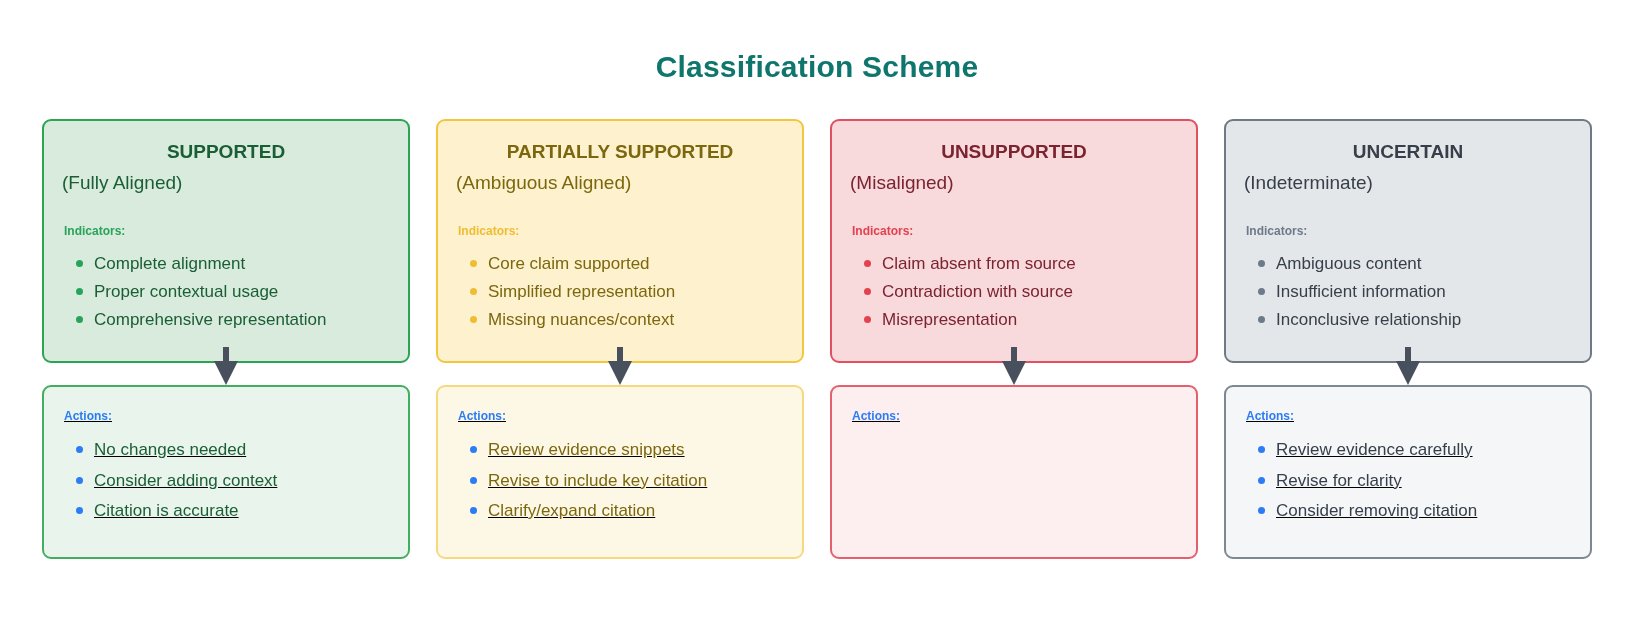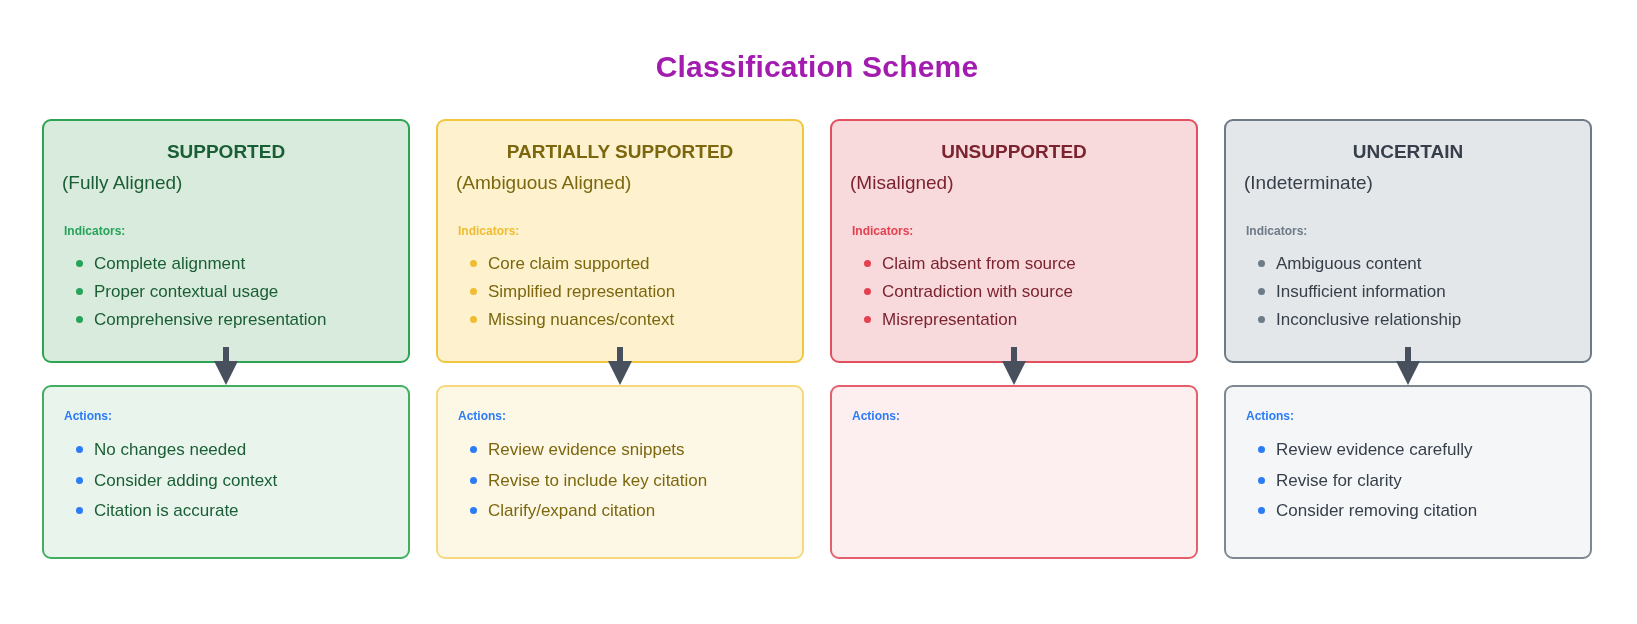--- a/index.html
+++ b/index.html
@@ -3,34 +3,34 @@
 <meta charset="utf-8">
 <style>
   html,body{margin:0;padding:0;background:#ffffff;}
   body{
     width:1637px;height:624px;position:relative;overflow:hidden;
     font-family:"Liberation Sans","DejaVu Sans",sans-serif;
     -webkit-font-smoothing:antialiased;
   }
   .page-title{
     position:absolute;left:42px;top:50px;width:1550px;
-    text-align:center;font-size:30px;font-weight:700;color:#a21caf;
+    text-align:center;font-size:30px;font-weight:700;color:#0f766e;
     letter-spacing:.2px;
   }
   .col{position:absolute;top:119px;width:368px;height:440px;}
   .col-0{left:42px}.col-1{left:436px}.col-2{left:830px}.col-3{left:1224px}
 
   .c-green {--bt:#2ca452;--ft:#d8ebdc;--bb:#43ae60;--fb:#e9f5ec;--accent:#27a35a;--text:#1a5e35;}
   .c-yellow{--bt:#f2c63f;--ft:#fdf2cd;--bb:#f6d97e;--fb:#fdf8e6;--accent:#f0bc33;--text:#7c670f;}
   .c-red   {--bt:#e0505f;--ft:#f8d9dc;--bb:#e4606d;--fb:#fdeff0;--accent:#e4414f;--text:#7c2330;}
   .c-gray  {--bt:#6e7a85;--ft:#e4e7ea;--bb:#7d8893;--fb:#f4f6f8;--accent:#6d7a87;--text:#363f4a;}
 
   .box{position:absolute;left:0;width:368px;box-sizing:border-box;border-radius:9px;}
   .box.top{top:0;height:244px;background:var(--ft);border:2.5px solid var(--bt);padding:15px 18px 0 18px;}
-  .box.bot{top:266px;height:174px;background:var(--fb);border:2px solid var(--bb);padding:17px 18px 0 18px;}
+  .box.bot{top:266px;height:174px;background:var(--fb);border:2px solid var(--bb);padding:17px 18px 0 18px;text-decoration:underline;}
 
   .head{ text-align:center;font-size:19px;font-weight:700;color:var(--text);line-height:31px;}
   .sub { text-align:left;font-size:19px;font-weight:400;color:var(--text);line-height:31px;}
   .label{font-size:12px;font-weight:700;color:var(--accent);line-height:24px;margin:21px 0 0 2px;}
   .box.bot .label{margin-top:0;color:#2b7cf5;}
 
   ul.list{list-style:none;margin:7px 0 0 0;padding:0 0 0 14px;}
   ul.list li{
     font-size:17px;color:var(--text);line-height:28px;white-space:nowrap;
   }

